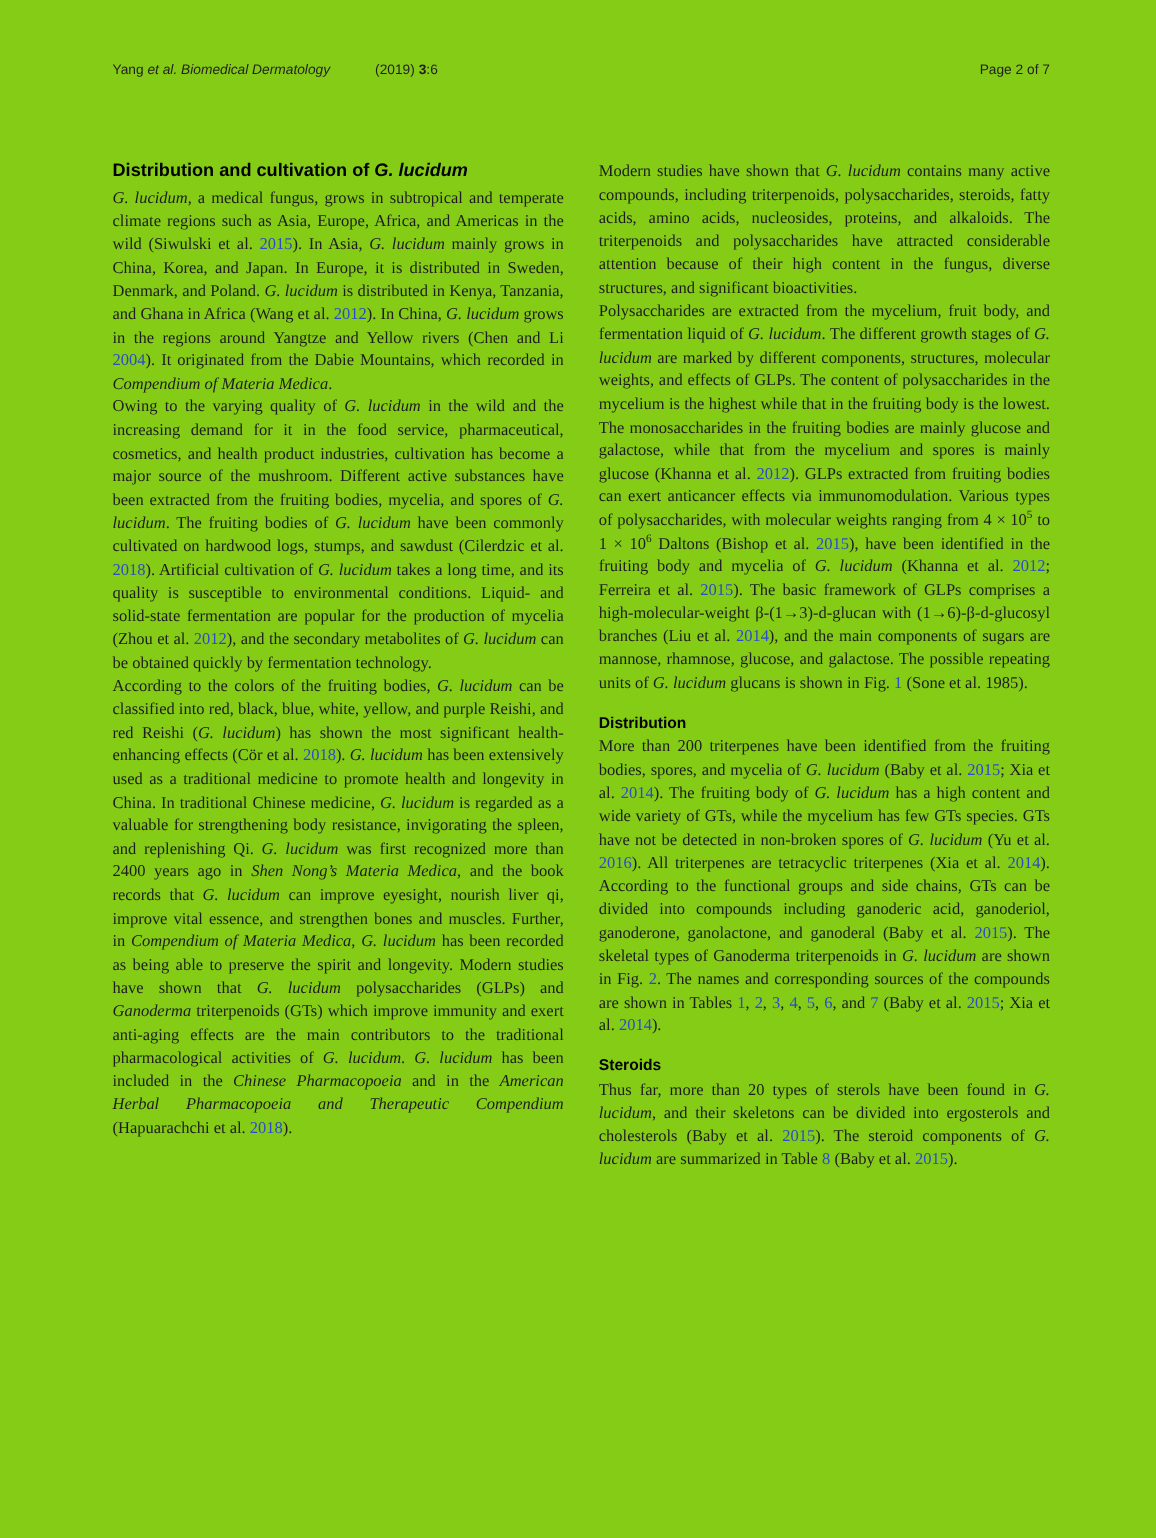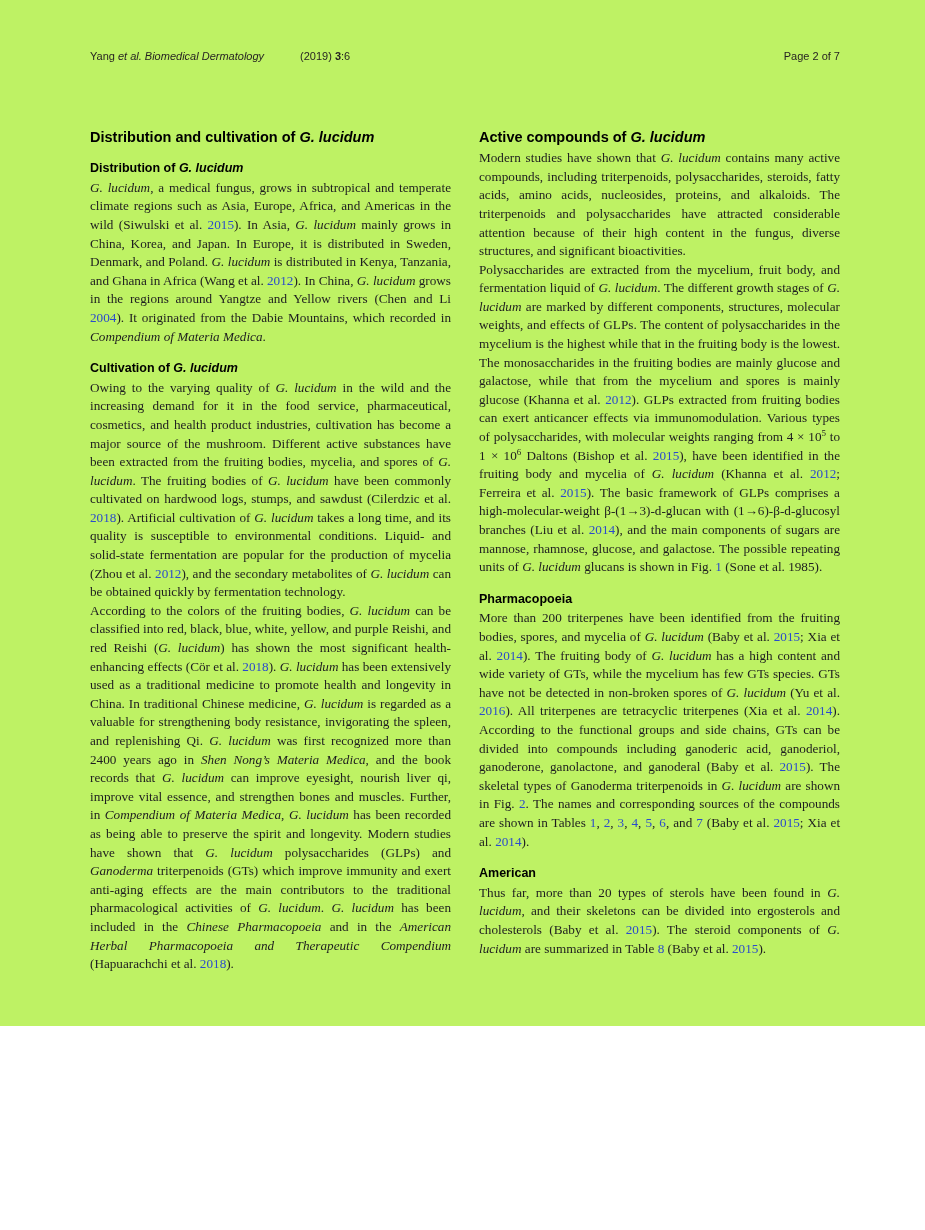--- a/index.html
+++ b/index.html
@@ -1,21 +1,21 @@
 <!DOCTYPE html>
 <html style="--link: #2b4bcc;"><head>
 <meta charset="utf-8">
 <style>
   * { box-sizing: border-box; }
   html, body { margin: 0; padding: 0; background: #ffffff; }
   .page {
     position: relative;
     width: 925px;
-    height: 1026px;
-    background: #bef264;
+    height: 1230px;
+    background: #84cc16;
     overflow: hidden;
     color: #1d1d1f;
   }
   .page-header {
     position: absolute;
     top: 50px;
     left: 90px;
     right: 85px;
     display: flex;
     justify-content: space-between;
@@ -77,30 +77,27 @@
     <div class="header-left">
       <span>Yang <i>et al. Biomedical Dermatology</i></span>
       <span>(2019) <b>3</b>:6</span>
     </div>
     <div>Page 2 of 7</div>
   </div>
 
   <div class="columns">
     <div class="column" id="col-left">
         <h2>Distribution and cultivation of <i>G. lucidum</i></h2>
-        <h3>Distribution of <i>G. lucidum</i></h3>
         <p><i>G. lucidum</i>, a medical fungus, grows in subtropical and temperate climate regions such as Asia, Europe, Africa, and Americas in the wild (Siwulski et al. <a class="cite" href="#">2015</a>). In Asia, <i>G. lucidum</i> mainly grows in China, Korea, and Japan. In Europe, it is distributed in Sweden, Denmark, and Poland. <i>G. lucidum</i> is distributed in Kenya, Tanzania, and Ghana in Africa (Wang et al. <a class="cite" href="#">2012</a>). In China, <i>G. lucidum</i> grows in the regions around Yangtze and Yellow rivers (Chen and Li <a class="cite" href="#">2004</a>). It originated from the Dabie Mountains, which recorded in <i>Compendium of Materia Medica</i>.</p>
-        <h3>Cultivation of <i>G. lucidum</i></h3>
         <p>Owing to the varying quality of <i>G. lucidum</i> in the wild and the increasing demand for it in the food service, pharmaceutical, cosmetics, and health product industries, cultivation has become a major source of the mushroom. Different active substances have been extracted from the fruiting bodies, mycelia, and spores of <i>G. lucidum</i>. The fruiting bodies of <i>G. lucidum</i> have been commonly cultivated on hardwood logs, stumps, and sawdust (Cilerdzic et al. <a class="cite" href="#">2018</a>). Artificial cultivation of <i>G. lucidum</i> takes a long time, and its quality is susceptible to environmental conditions. Liquid- and solid-state fermentation are popular for the production of mycelia (Zhou et al. <a class="cite" href="#">2012</a>), and the secondary metabolites of <i>G. lucidum</i> can be obtained quickly by fermentation technology.</p>
         <p>According to the colors of the fruiting bodies, <i>G. lucidum</i> can be classified into red, black, blue, white, yellow, and purple Reishi, and red Reishi (<i>G. lucidum</i>) has shown the most significant health-enhancing effects (Cör et al. <a class="cite" href="#">2018</a>). <i>G. lucidum</i> has been extensively used as a traditional medicine to promote health and longevity in China. In traditional Chinese medicine, <i>G. lucidum</i> is regarded as a valuable for strengthening body resistance, invigorating the spleen, and replenishing Qi. <i>G. lucidum</i> was first recognized more than 2400 years ago in <i>Shen Nong’s Materia Medica</i>, and the book records that <i>G. lucidum</i> can improve eyesight, nourish liver qi, improve vital essence, and strengthen bones and muscles. Further, in <i>Compendium of Materia Medica</i>, <i>G. lucidum</i> has been recorded as being able to preserve the spirit and longevity. Modern studies have shown that <i>G. lucidum</i> polysaccharides (GLPs) and <i>Ganoderma</i> triterpenoids (GTs) which improve immunity and exert anti-aging effects are the main contributors to the traditional pharmacological activities of <i>G. lucidum</i>. <i>G. lucidum</i> has been included in the <i>Chinese Pharmacopoeia</i> and in the <i>American Herbal Pharmacopoeia and Therapeutic Compendium</i> (Hapuarachchi et al. <a class="cite" href="#">2018</a>).</p>
       </div>
     <div class="column" id="col-right">
-        <h2>Active compounds of <i>G. lucidum</i></h2>
         <p>Modern studies have shown that <i>G. lucidum</i> contains many active compounds, including triterpenoids, polysaccharides, steroids, fatty acids, amino acids, nucleosides, proteins, and alkaloids. The triterpenoids and polysaccharides have attracted considerable attention because of their high content in the fungus, diverse structures, and significant bioactivities.</p>
         <p>Polysaccharides are extracted from the mycelium, fruit body, and fermentation liquid of <i>G. lucidum</i>. The different growth stages of <i>G. lucidum</i> are marked by different components, structures, molecular weights, and effects of GLPs. The content of polysaccharides in the mycelium is the highest while that in the fruiting body is the lowest. The monosaccharides in the fruiting bodies are mainly glucose and galactose, while that from the mycelium and spores is mainly glucose (Khanna et al. <a class="cite" href="#">2012</a>). GLPs extracted from fruiting bodies can exert anticancer effects via immunomodulation. Various types of polysaccharides, with molecular weights ranging from 4 × 10<sup>5</sup> to 1 × 10<sup>6</sup> Daltons (Bishop et al. <a class="cite" href="#">2015</a>), have been identified in the fruiting body and mycelia of <i>G. lucidum</i> (Khanna et al. <a class="cite" href="#">2012</a>; Ferreira et al. <a class="cite" href="#">2015</a>). The basic framework of GLPs comprises a high-molecular-weight β-(1→3)-d-glucan with (1→6)-β-d-glucosyl branches (Liu et al. <a class="cite" href="#">2014</a>), and the main components of sugars are mannose, rhamnose, glucose, and galactose. The possible repeating units of <i>G. lucidum</i> glucans is shown in Fig. <a class="cite" href="#">1</a> (Sone et al. 1985).</p>
-        <h3>Pharmacopoeia</h3>
+        <h3>Distribution</h3>
         <p>More than 200 triterpenes have been identified from the fruiting bodies, spores, and mycelia of <i>G. lucidum</i> (Baby et al. <a class="cite" href="#">2015</a>; Xia et al. <a class="cite" href="#">2014</a>). The fruiting body of <i>G. lucidum</i> has a high content and wide variety of GTs, while the mycelium has few GTs species. GTs have not be detected in non-broken spores of <i>G. lucidum</i> (Yu et al. <a class="cite" href="#">2016</a>). All triterpenes are tetracyclic triterpenes (Xia et al. <a class="cite" href="#">2014</a>). According to the functional groups and side chains, GTs can be divided into compounds including ganoderic acid, ganoderiol, ganoderone, ganolactone, and ganoderal (Baby et al. <a class="cite" href="#">2015</a>). The skeletal types of Ganoderma triterpenoids in <i>G. lucidum</i> are shown in Fig. <a class="cite" href="#">2</a>. The names and corresponding sources of the compounds are shown in Tables <a class="cite" href="#">1</a>, <a class="cite" href="#">2</a>, <a class="cite" href="#">3</a>, <a class="cite" href="#">4</a>, <a class="cite" href="#">5</a>, <a class="cite" href="#">6</a>, and <a class="cite" href="#">7</a> (Baby et al. <a class="cite" href="#">2015</a>; Xia et al. <a class="cite" href="#">2014</a>).</p>
-        <h3>American</h3>
+        <h3>Steroids</h3>
         <p>Thus far, more than 20 types of sterols have been found in <i>G. lucidum</i>, and their skeletons can be divided into ergosterols and cholesterols (Baby et al. <a class="cite" href="#">2015</a>). The steroid components of <i>G. lucidum</i> are summarized in Table <a class="cite" href="#">8</a> (Baby et al. <a class="cite" href="#">2015</a>).</p>
       </div>
   </div>
 
 </div>
 
 </body></html>

